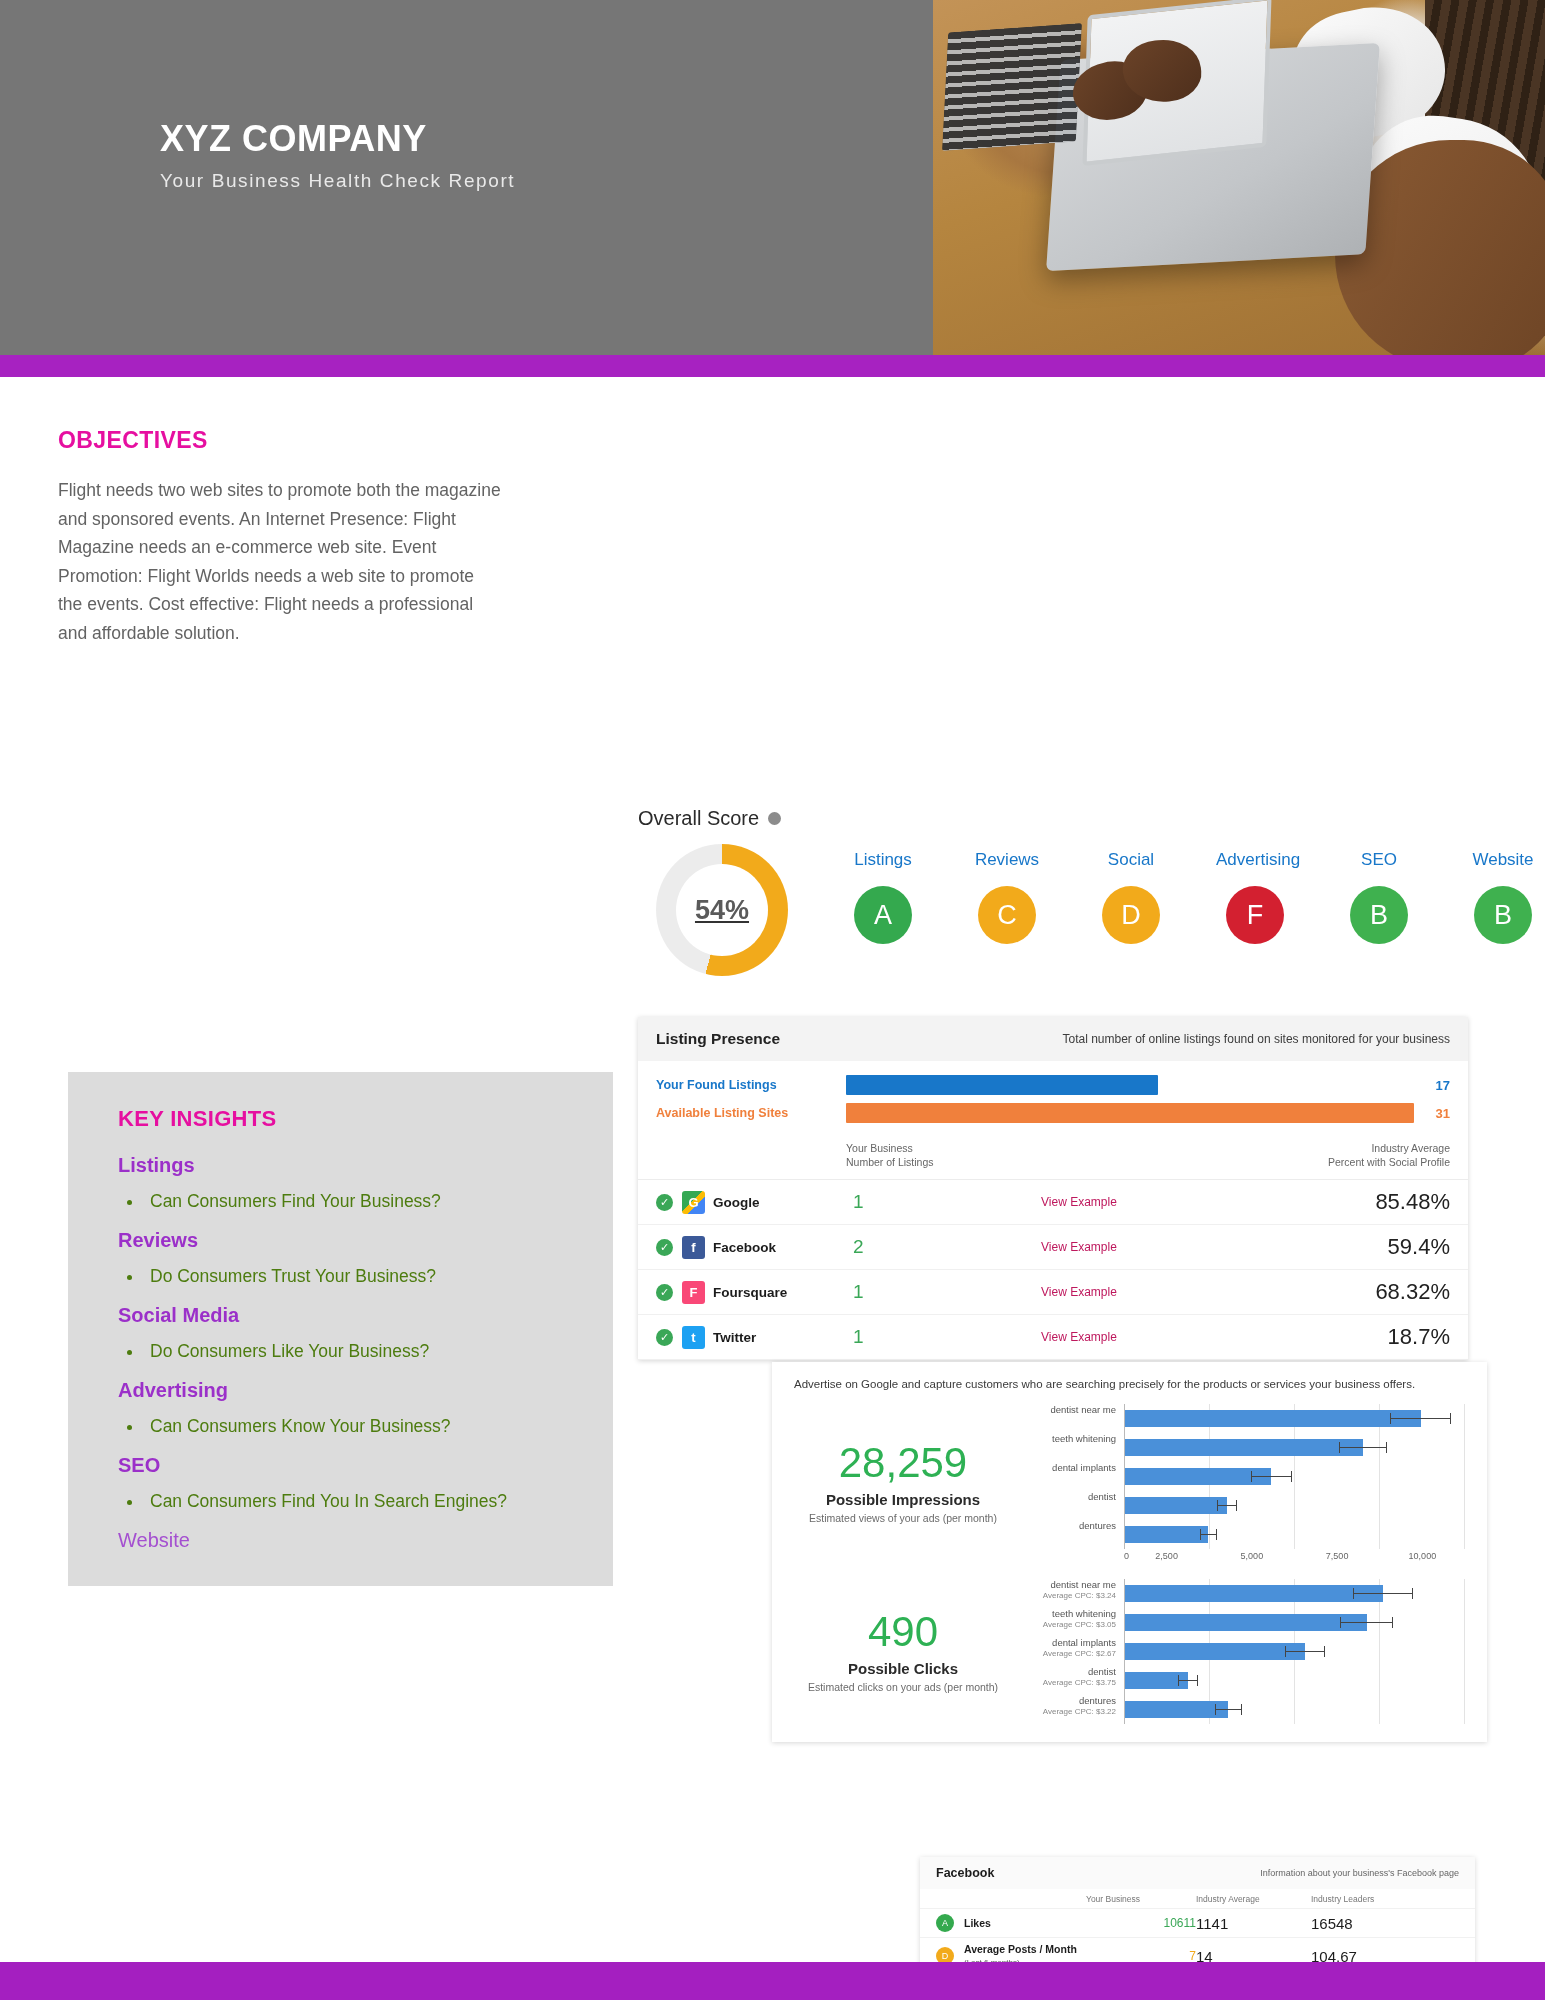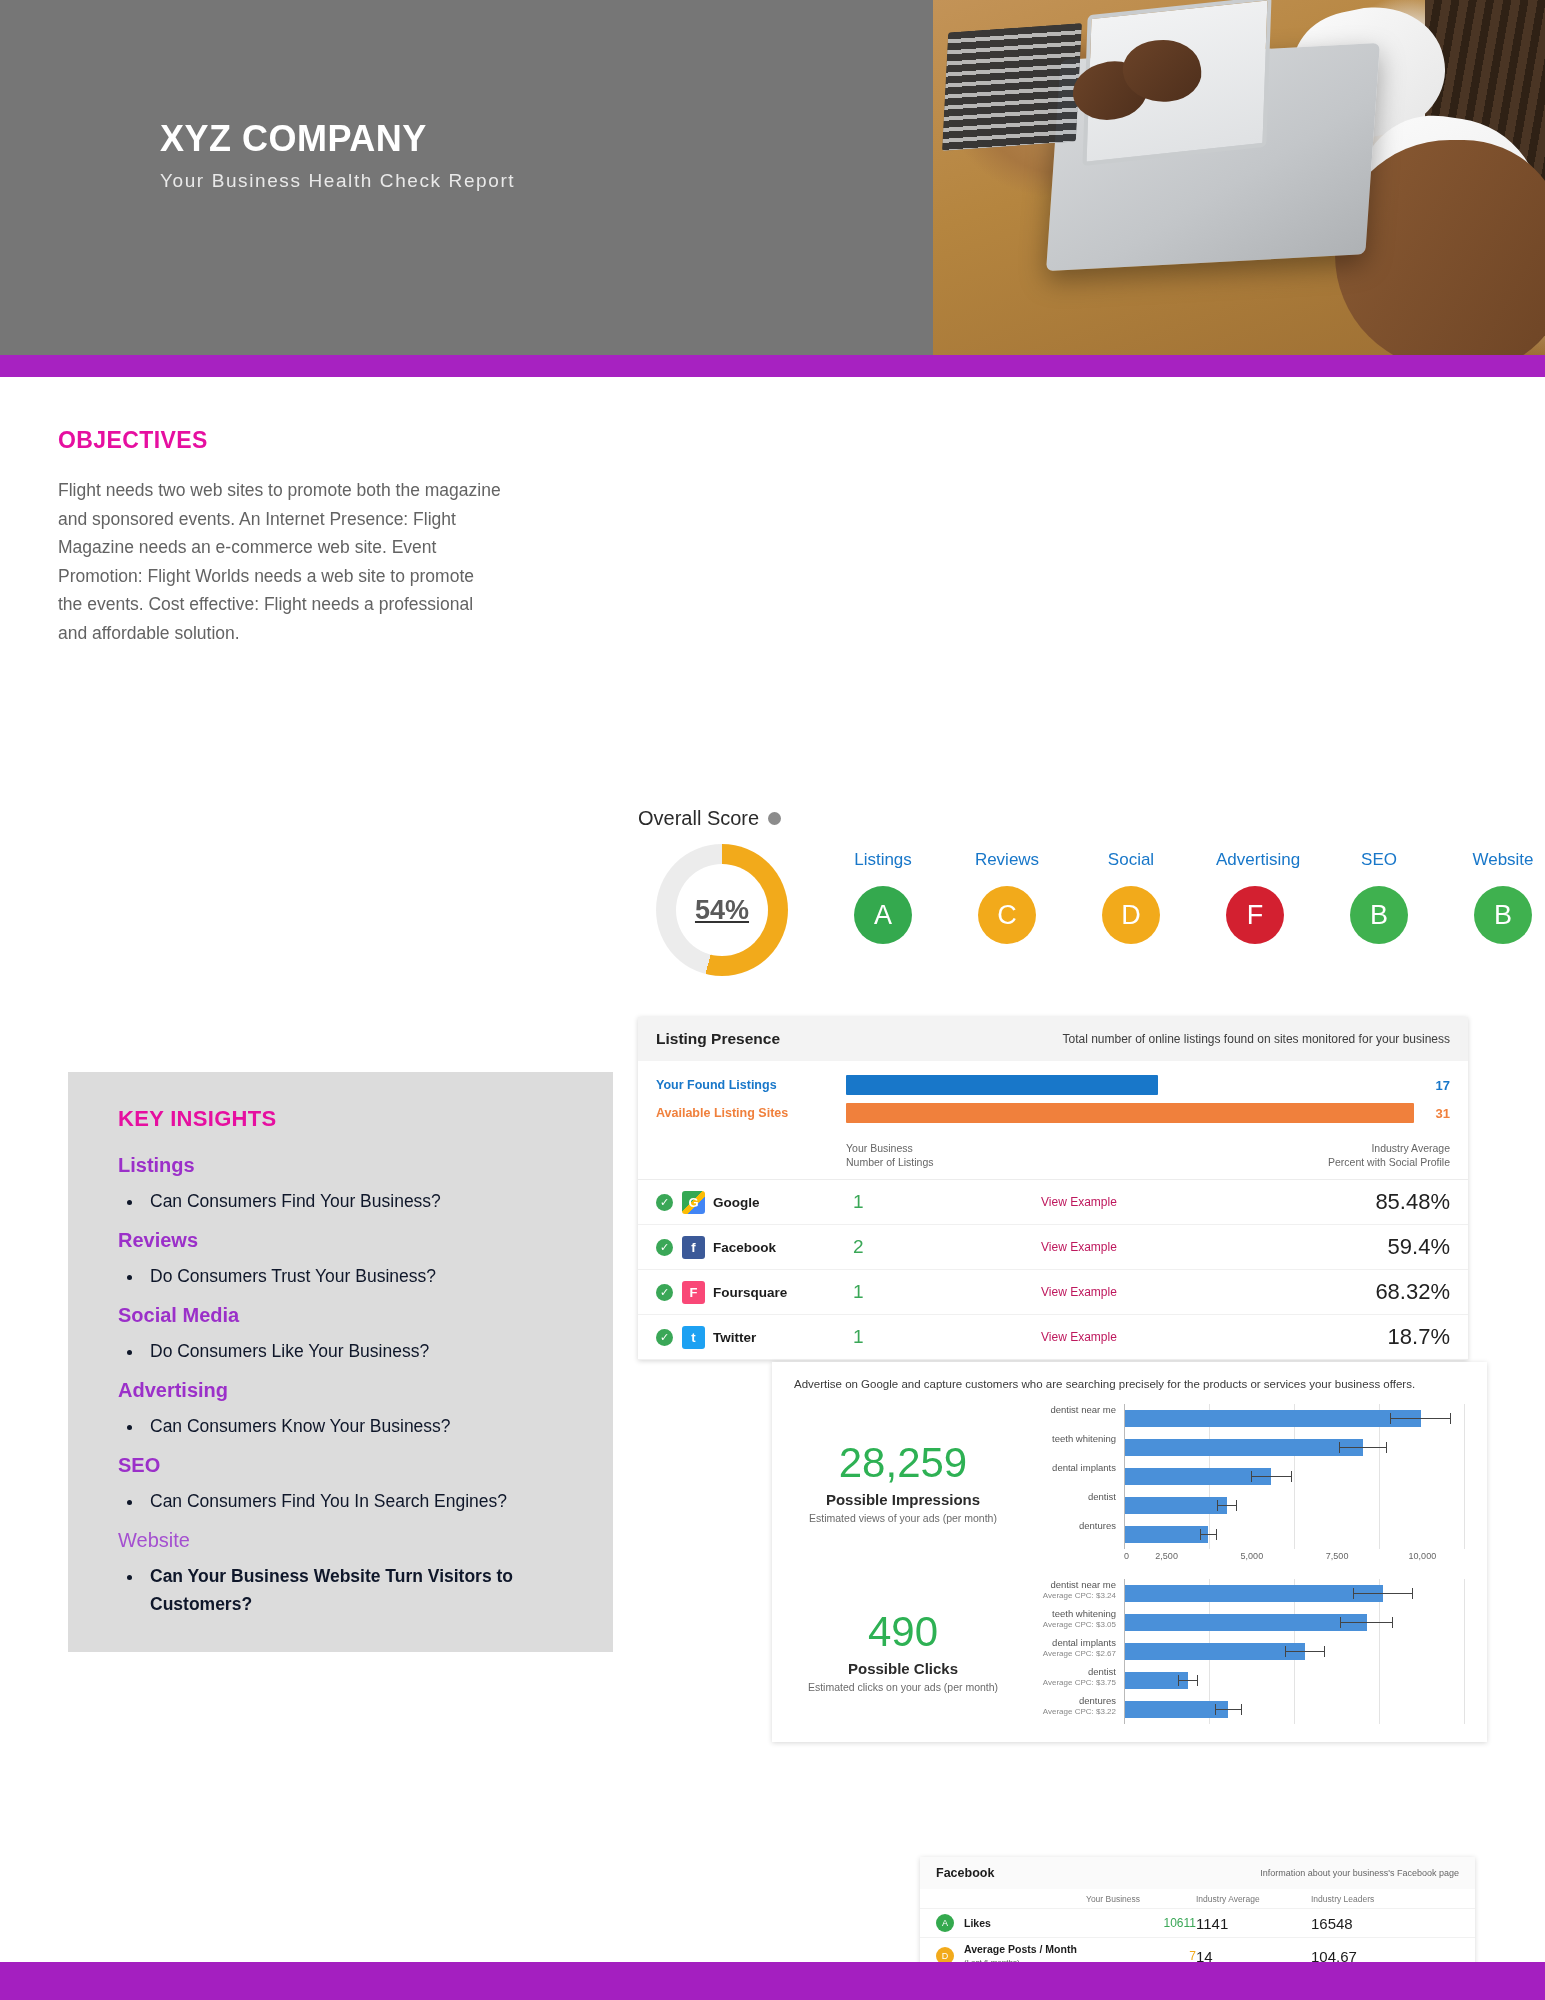--- a/index.html
+++ b/index.html
@@ -149,21 +149,21 @@
     color: #9b30c9;
     font-size: 20px;
     font-weight: bold;
     margin-top: 14px;
   }
   .ins-cat.light { font-weight: 400; color: #a44fd0; }
   .ins-list { margin: 10px 0 0 26px; }
   .ins-list li {
     font-size: 17.5px;
     line-height: 28px;
-    color: #0f172a;
+    color: #4d7c0f;
     font-weight: 300;
     padding-left: 6px;
   }
   .ins-list li.bold { font-weight: bold; }
 
   
   .scorecard { position: absolute; left: 638px; top: 430px; width: 850px; }
   .overall-label {
     font-size: 20px; color: #2b2b2b; font-weight: 400;
     display: flex; align-items: center; gap: 9px;
@@ -376,23 +376,20 @@
         </ul>
         <div class="ins-cat">Advertising</div>
         <ul class="ins-list">
           <li>Can Consumers Know Your Business?</li>
         </ul>
         <div class="ins-cat">SEO</div>
         <ul class="ins-list">
           <li>Can Consumers Find You In Search Engines?</li>
         </ul>
         <div class="ins-cat light">Website</div>
-        <ul class="ins-list">
-          <li class="bold">Can Your Business Website Turn Visitors to Customers?</li>
-        </ul>
       </div>
   </div>
 
   <div class="scorecard">
     <div class="overall-label">
       <span>Overall Score</span>
       <span class="info-dot"></span>
     </div>
     <div class="score-row">
       <div class="donut-wrap">

